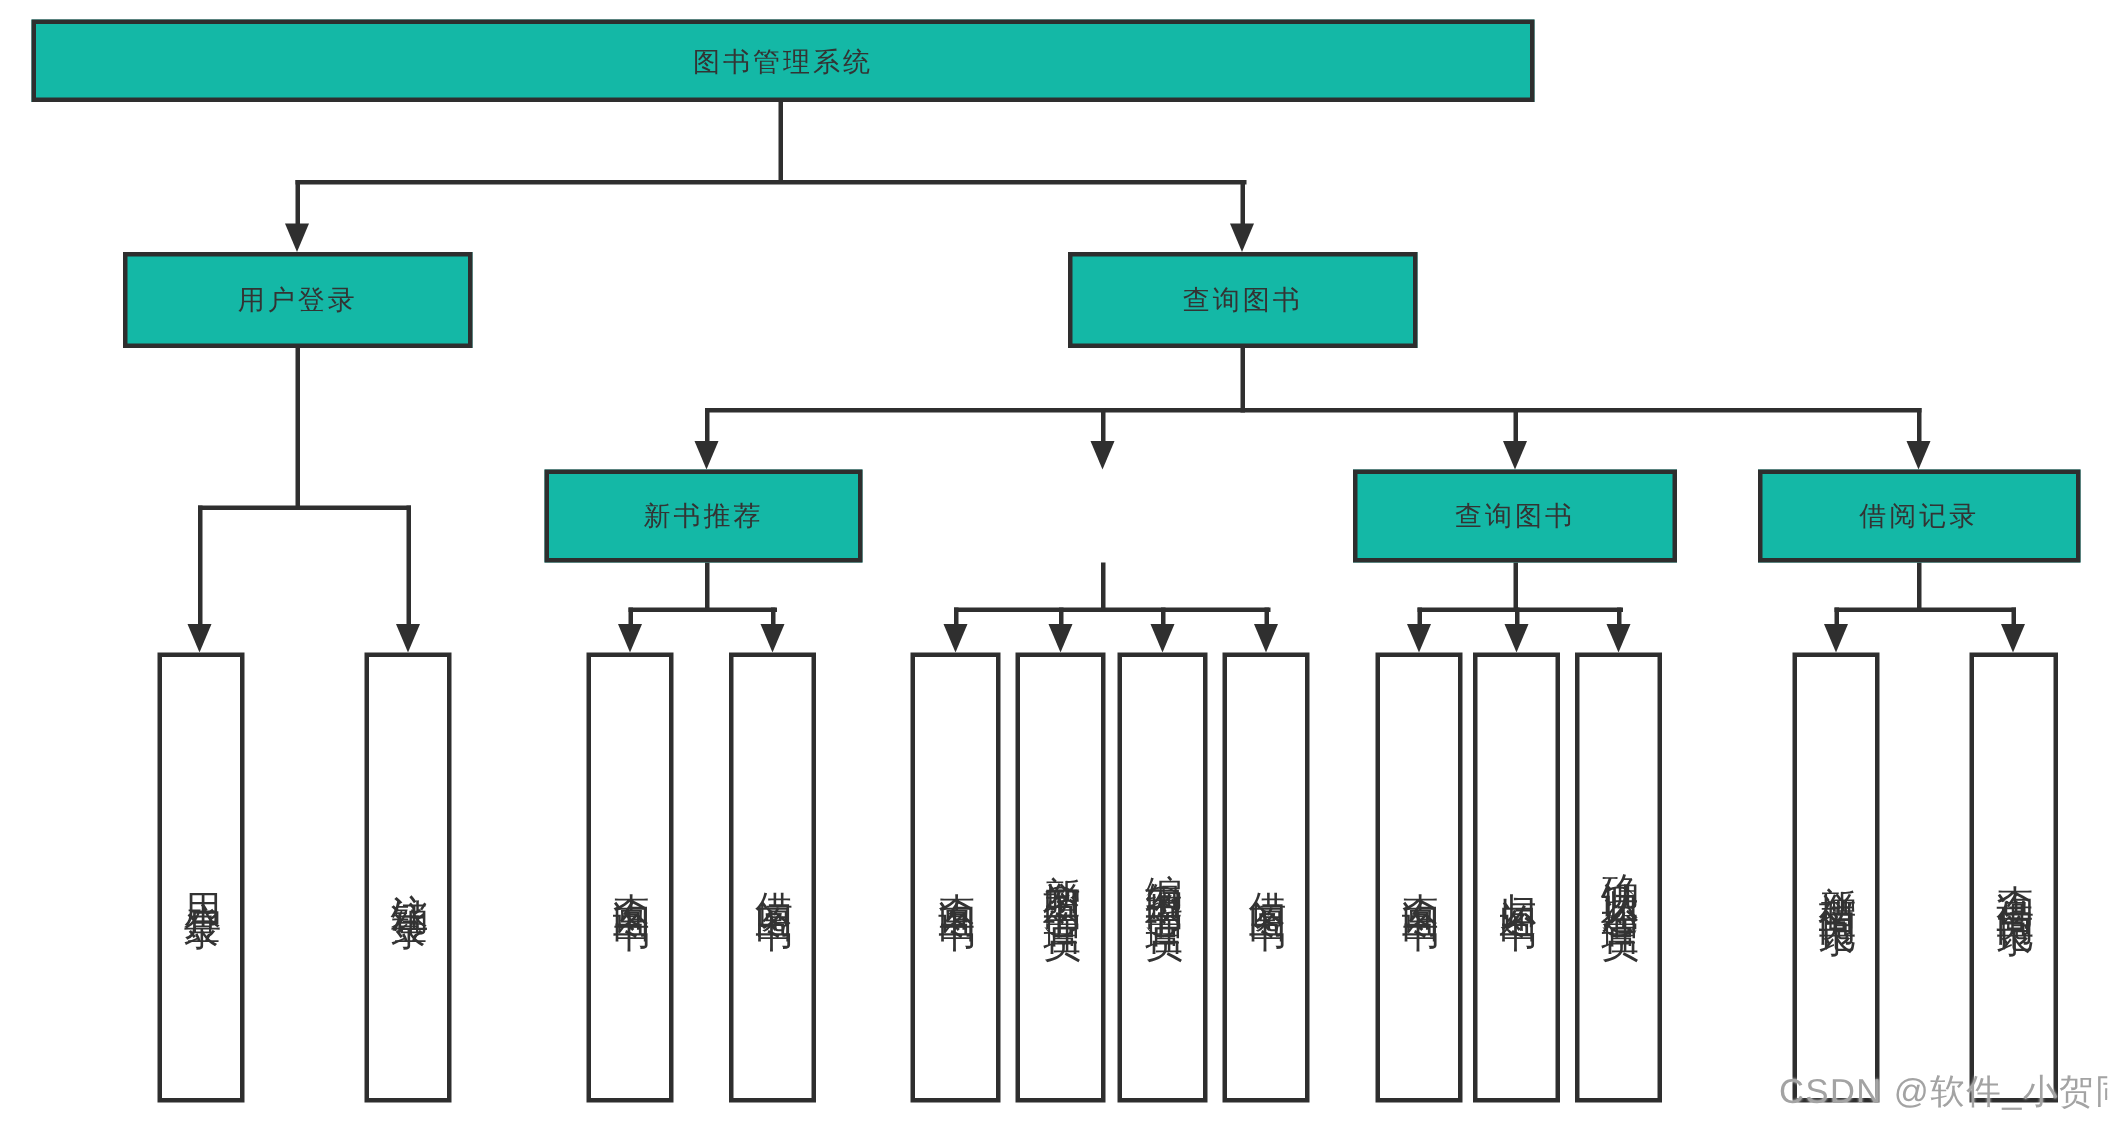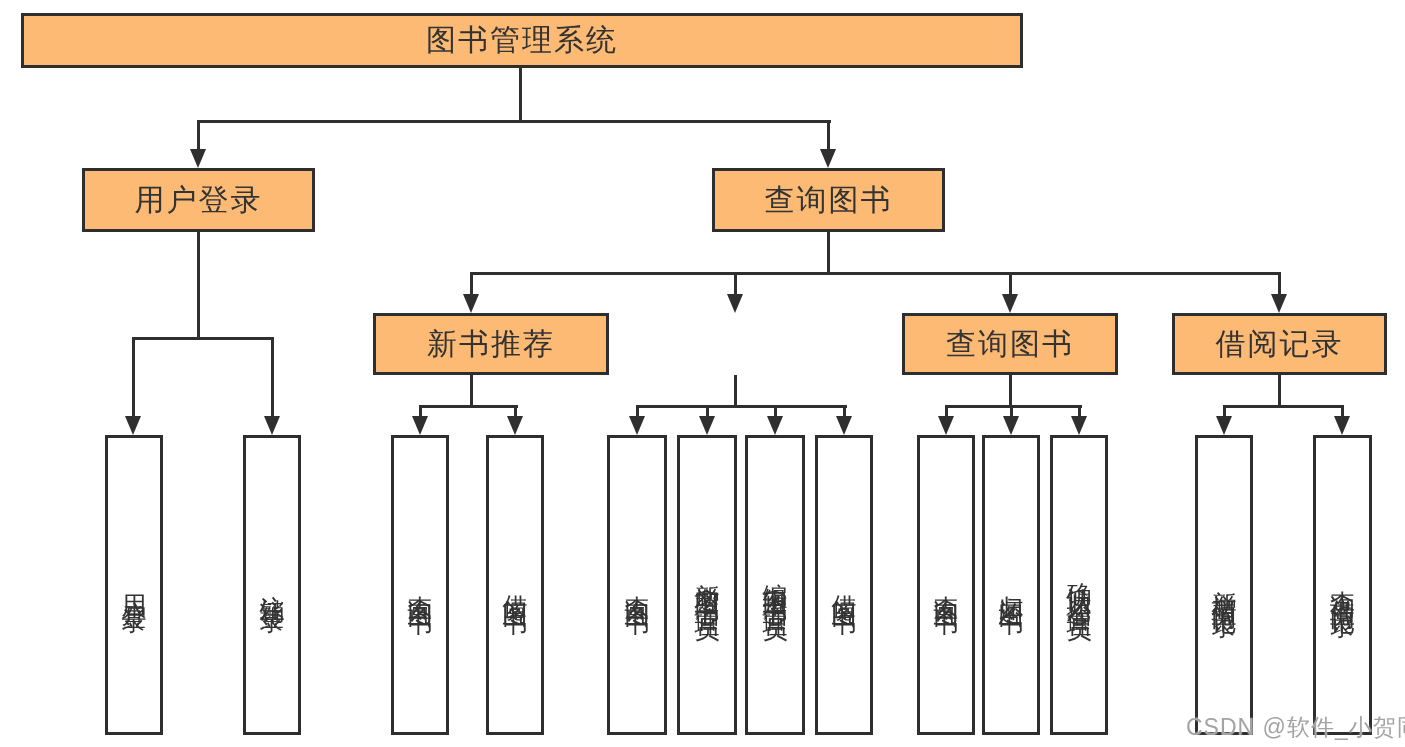--- a/index.html
+++ b/index.html
@@ -7,23 +7,23 @@
     position:relative;
     width:1405px;height:747px;
     background:#ffffff;
     font-family:"Liberation Sans","DejaVu Sans",sans-serif;
     color:#333333;
     overflow:hidden;
   }
   .node{
     position:absolute;
     border:3px solid #2e2e2e;
-    background:#fdba74;
+    background:#14b8a6;
     display:flex;align-items:center;justify-content:center;
-    font-size:30px;
+    font-size:18px;
     letter-spacing:2px;
     box-sizing:border-box;
     white-space:nowrap;
     font-family:Liberation Serif, serif;
   }
   .vnode{
     position:absolute;
     border:3px solid #2e2e2e;
     background:#ffffff;
     display:flex;align-items:center;justify-content:center;
@@ -115,21 +115,21 @@
   <div class="arrow" style="left:1216px;top:416px;"></div>
   <div class="vline" style="left:1341px;top:405px;height:14px;"></div>
   <div class="arrow" style="left:1334px;top:416px;"></div>
 
   <div class="node" style="left:21px;top:13px;width:1002px;height:55px;">图书管理系统</div>
 
   <div class="node" style="left:82px;top:168px;width:233px;height:64px;">用户登录</div>
 
   <div class="node" style="left:712px;top:168px;width:233px;height:64px;">查询图书</div>
 
-  <div class="node" style="left:373px;top:313px;width:236px;height:62px;">新书推荐</div>
+  <div class="node" style="left:363px;top:313px;width:212px;height:62px;">新书推荐</div>
 
 
   <div class="node" style="left:902px;top:313px;width:216px;height:62px;">查询图书</div>
 
   <div class="node" style="left:1172px;top:313px;width:215px;height:62px;">借阅记录</div>
 
   <div class="vnode" style="left:105px;">用户登录</div>
 
   <div class="vnode" style="left:243px;">注销登录</div>
 

